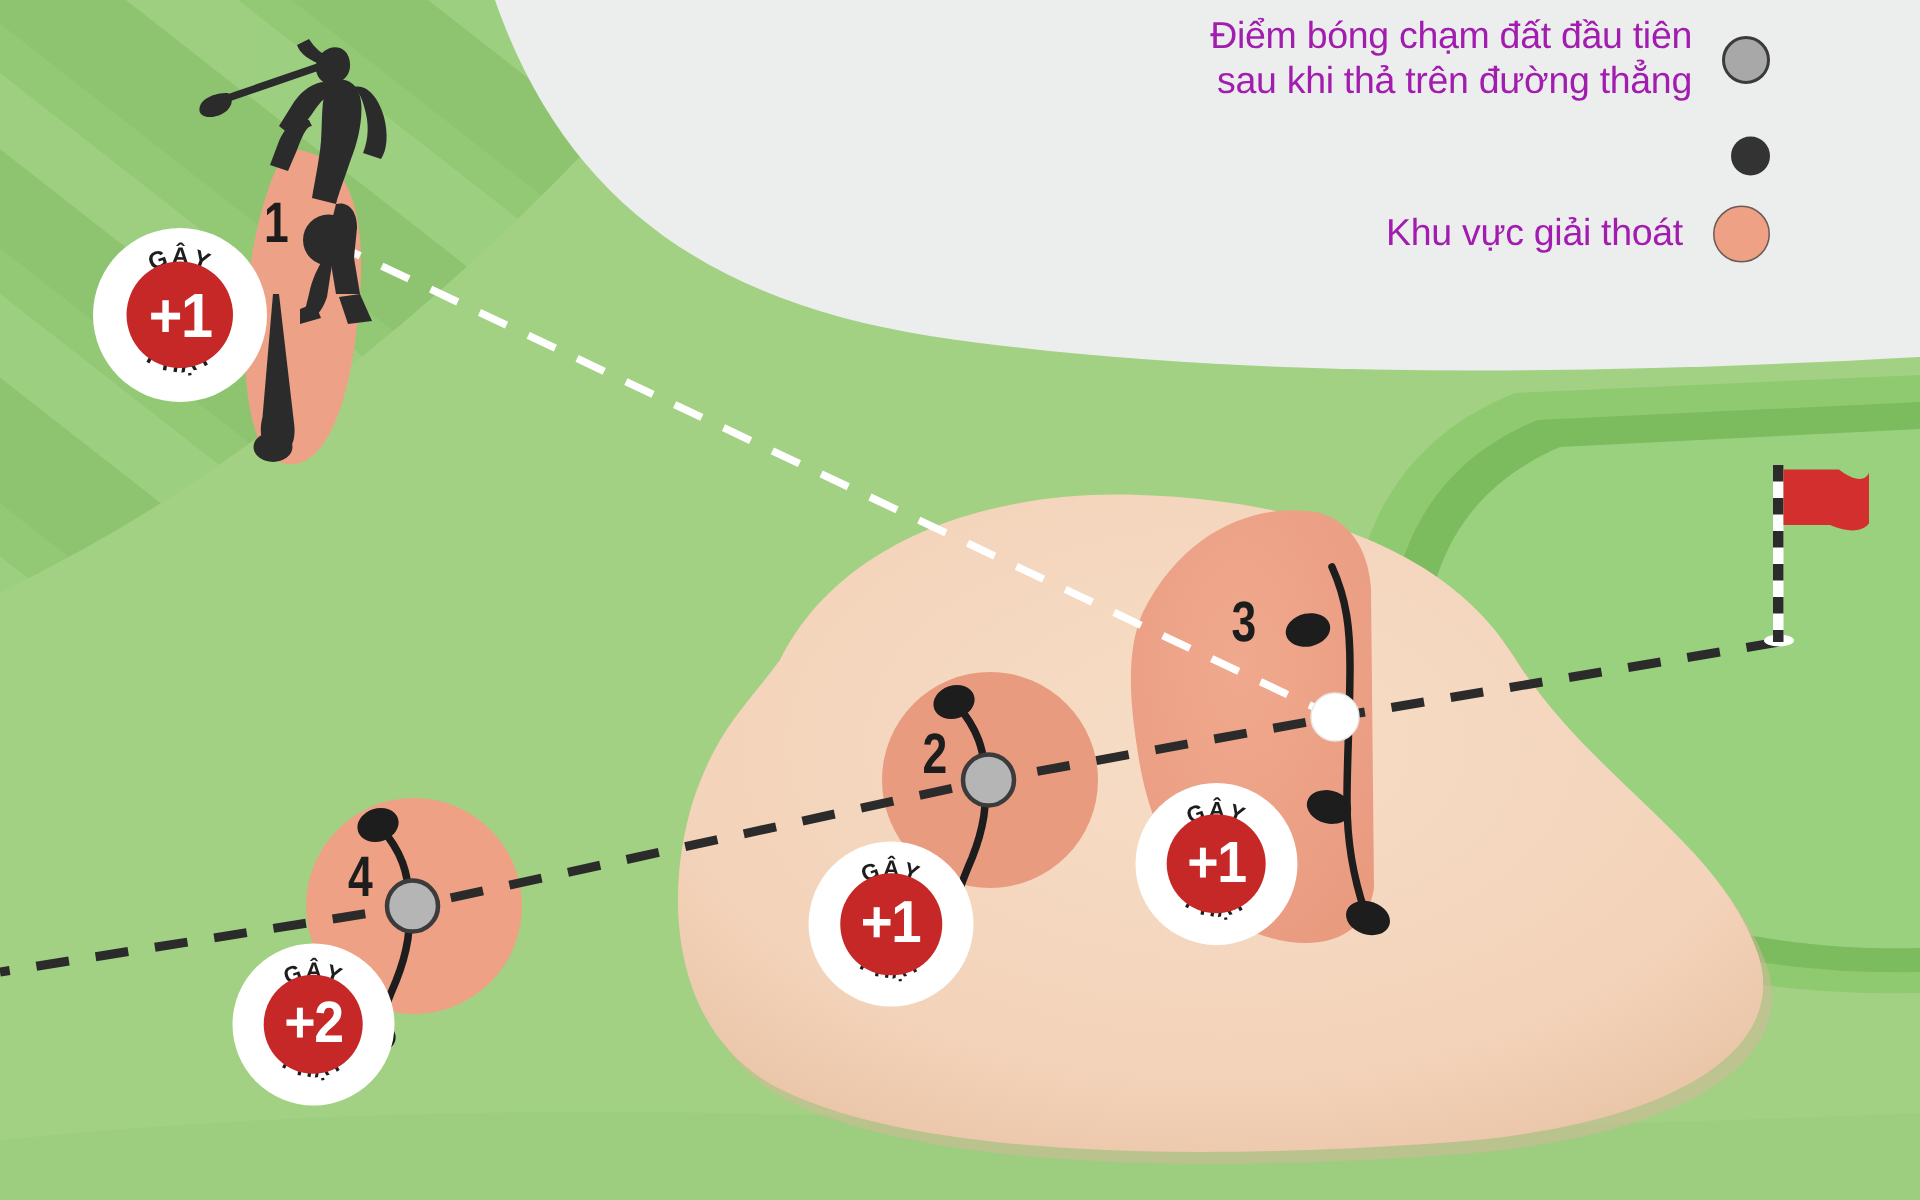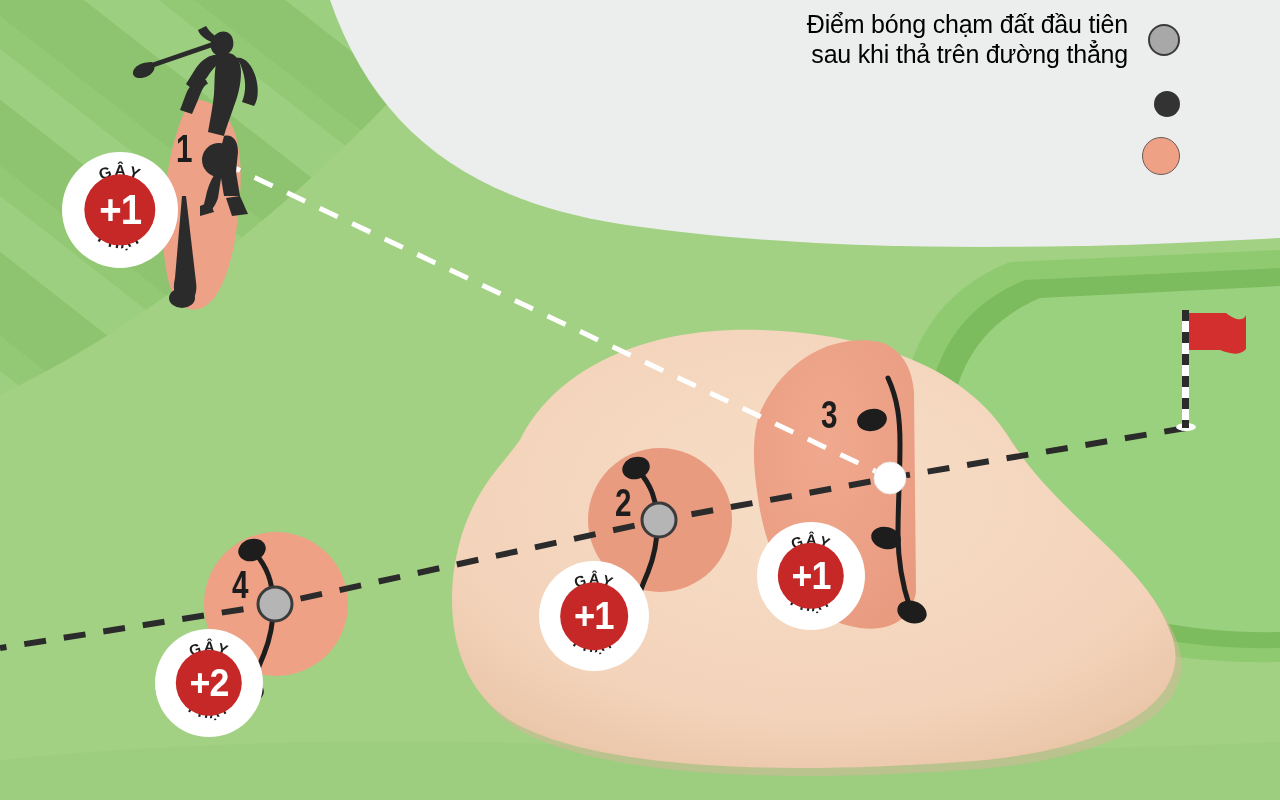--- a/index.html
+++ b/index.html
@@ -14,21 +14,21 @@
   
   .legend{
     position:absolute;left:760px;top:10px;width:420px;
     text-align:right;z-index:40;
   }
   .legend-row{
     display:flex;align-items:center;justify-content:flex-end;
     gap:20px;margin-bottom:6px;
   }
   .legend-label{
-    color:#000000;font-size:25px;line-height:1.18;
+    color:#a21caf;font-size:25px;line-height:1.18;
     letter-spacing:-.2px;white-space:pre-line;text-align:right;
     font-family:"Liberation Sans","DejaVu Sans",sans-serif;
   }
   .legend-swatch{flex:0 0 auto;display:block;}
   .sw-landing{width:28px;height:28px;border-radius:50%;background:#a8a8a8;border:2.5px solid #3b3b3b;}
   .sw-ref{width:26px;height:26px;border-radius:50%;background:#333333;}
   .sw-relief{width:36px;height:36px;border-radius:50%;background:#eea184;border:1.5px solid #6b5b55;}
 
   
   .badge{
@@ -306,17 +306,18 @@
   <div class="legend">
     <div class="legend-row">
       <div class="legend-label">Điểm bóng chạm đất đầu tiên
 sau khi thả trên đường thẳng</div>
       <div class="legend-swatch sw-landing"></div>
     </div>
     <div class="legend-row" style="margin-top:22px;">
       <div class="legend-swatch sw-ref"></div>
     </div>
     <div class="legend-row" style="margin-top:20px;">
+      <div class="legend-label">Khu vực giải thoát</div>
       <div class="legend-swatch sw-relief"></div>
     </div>
   </div>
 
 </div>
 
 </body></html>

